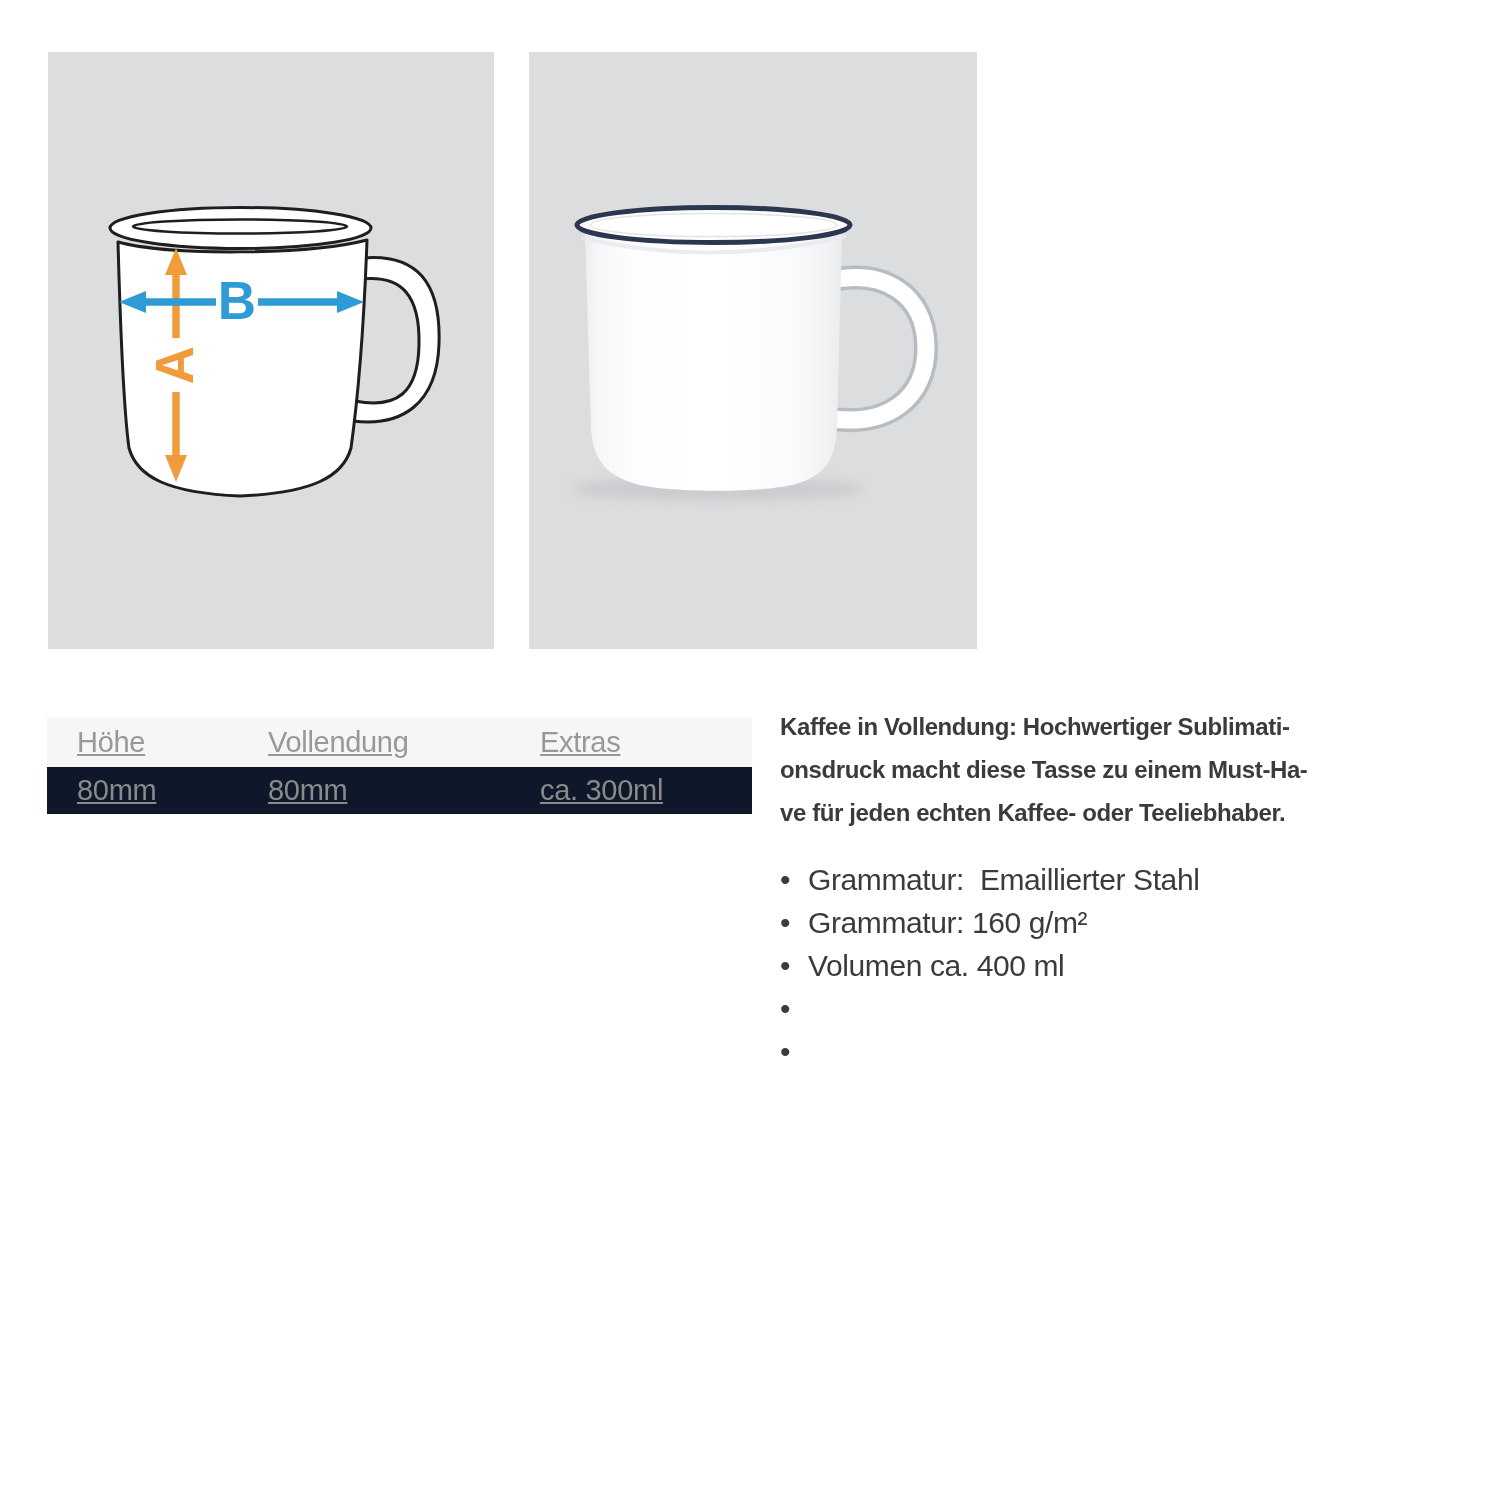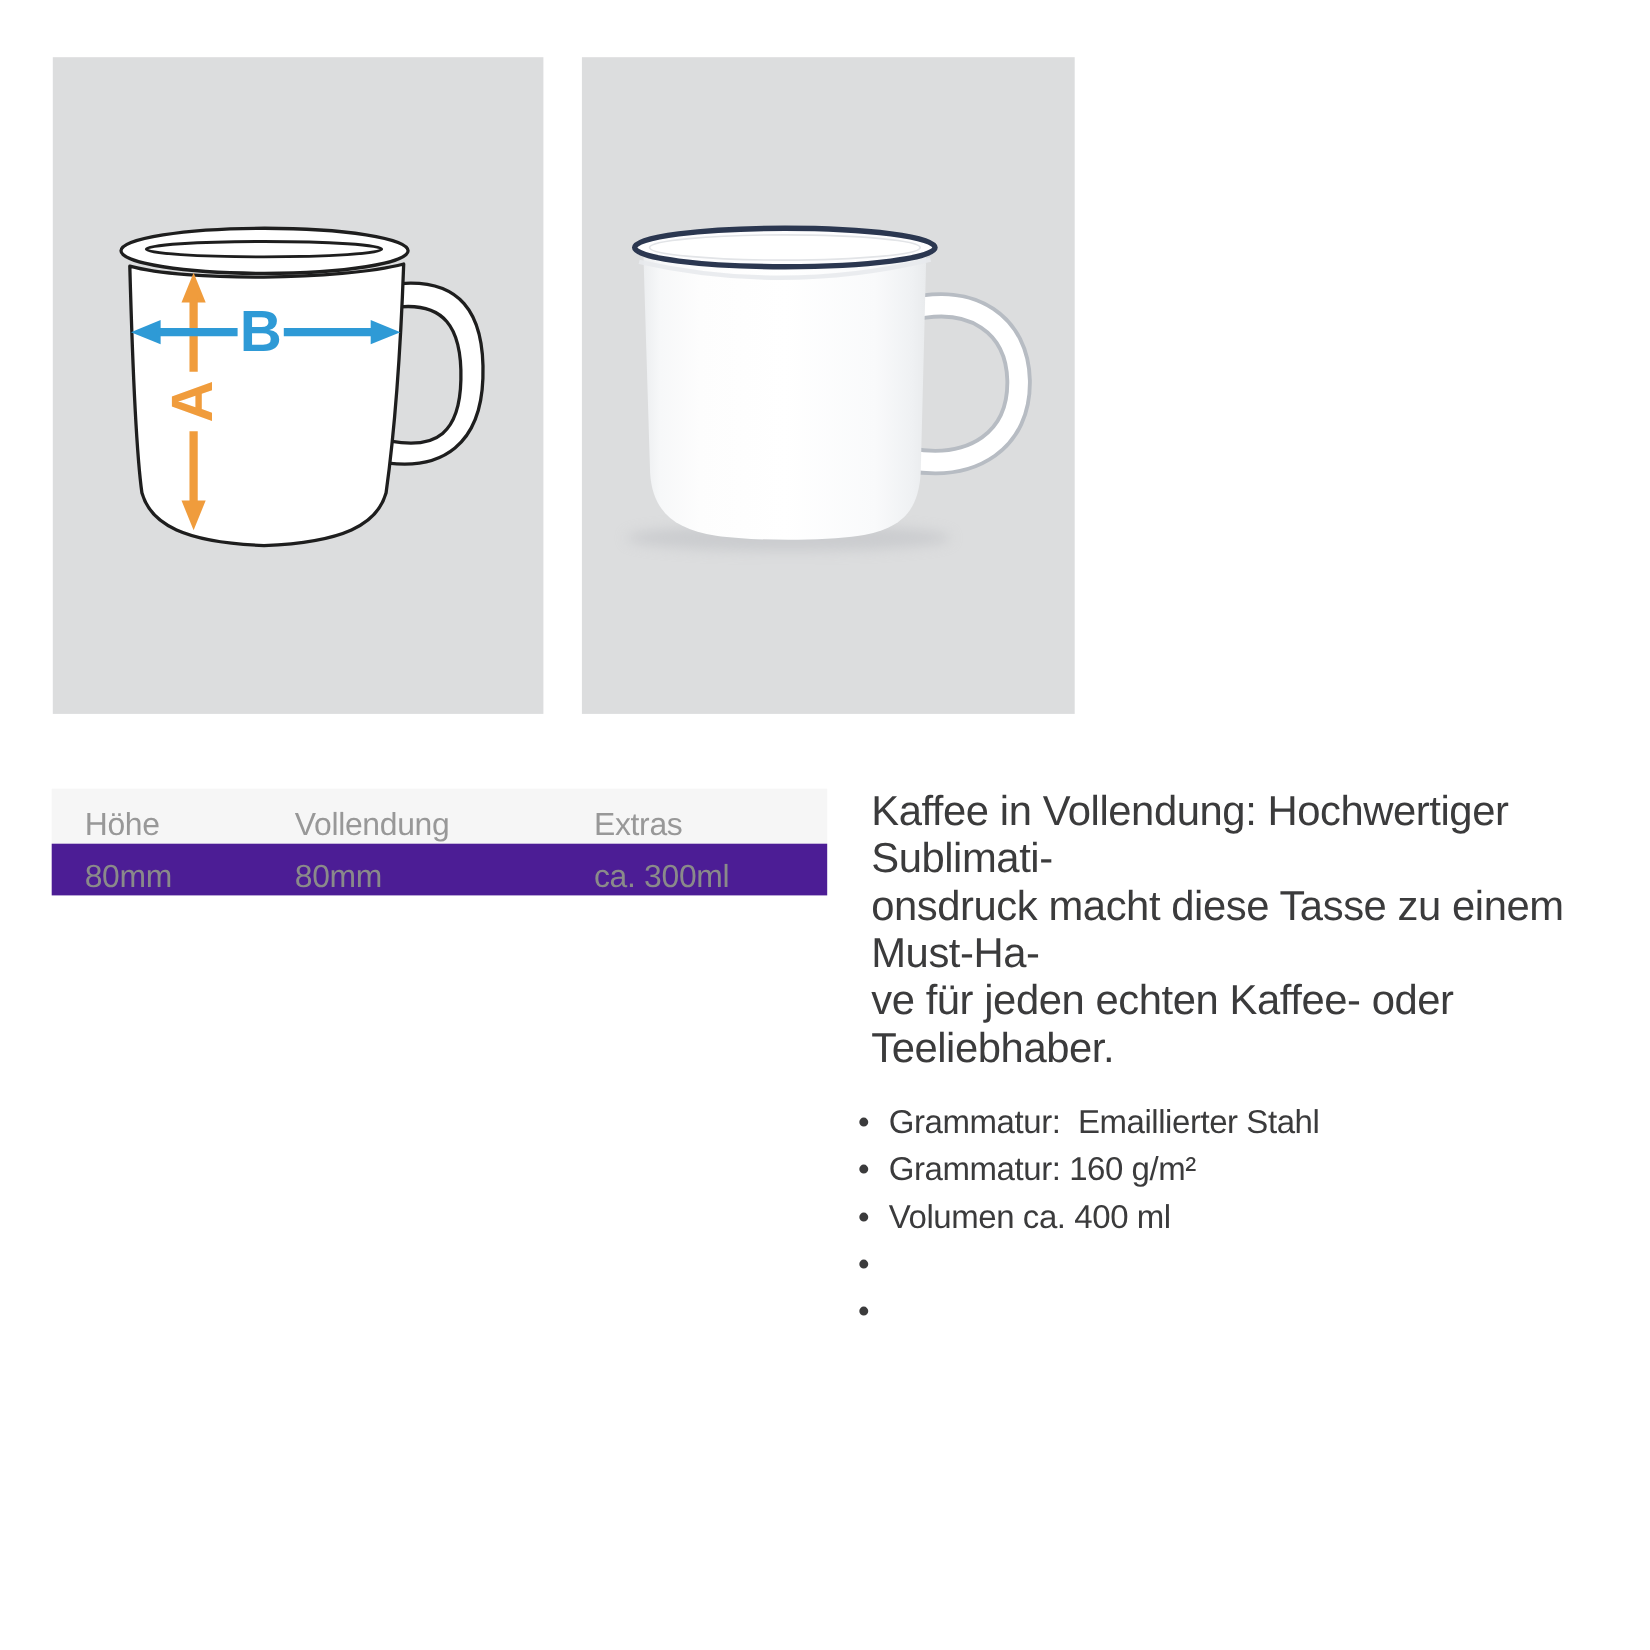--- a/index.html
+++ b/index.html
@@ -27,30 +27,31 @@
 
   
   .size-table {
     position: absolute;
     left: 47px;
     top: 717px;
     width: 705px;
   }
   .t-row {
     display: flex;
-    align-items: flex-end;
+    align-items: center;
+    text-decoration: underline;
   }
   .t-head {
     height: 50px;
     background: #f6f6f6;
     color: #989898;
   }
   .t-body {
     height: 47px;
-    background: #4c1d95;
+    background: #0f172a;
     color: #8a8a8a;
   }
   .t-cell {
     font-size: 29px;
     letter-spacing: -0.3px;
     padding-left: 30px;
     box-sizing: border-box;
     white-space: nowrap;
     overflow: hidden;
   }
@@ -60,25 +61,26 @@
 
   
   .desc {
     position: absolute;
     left: 780px;
     top: 705px;
     width: 700px;
     color: #3b3b3c;
   }
   .para {
-    margin: 12px;
-    font-size: 38px;
+    margin: 0;
+    font-size: 24px;
     line-height: 43px;
     letter-spacing: -0.4px;
     white-space: pre-line;
+    font-weight: bold;
   }
   .bullets {
     margin-top: 24px;
   }
   .b-item {
     display: flex;
     font-size: 30px;
     line-height: 43px;
     letter-spacing: -0.4px;
   }

